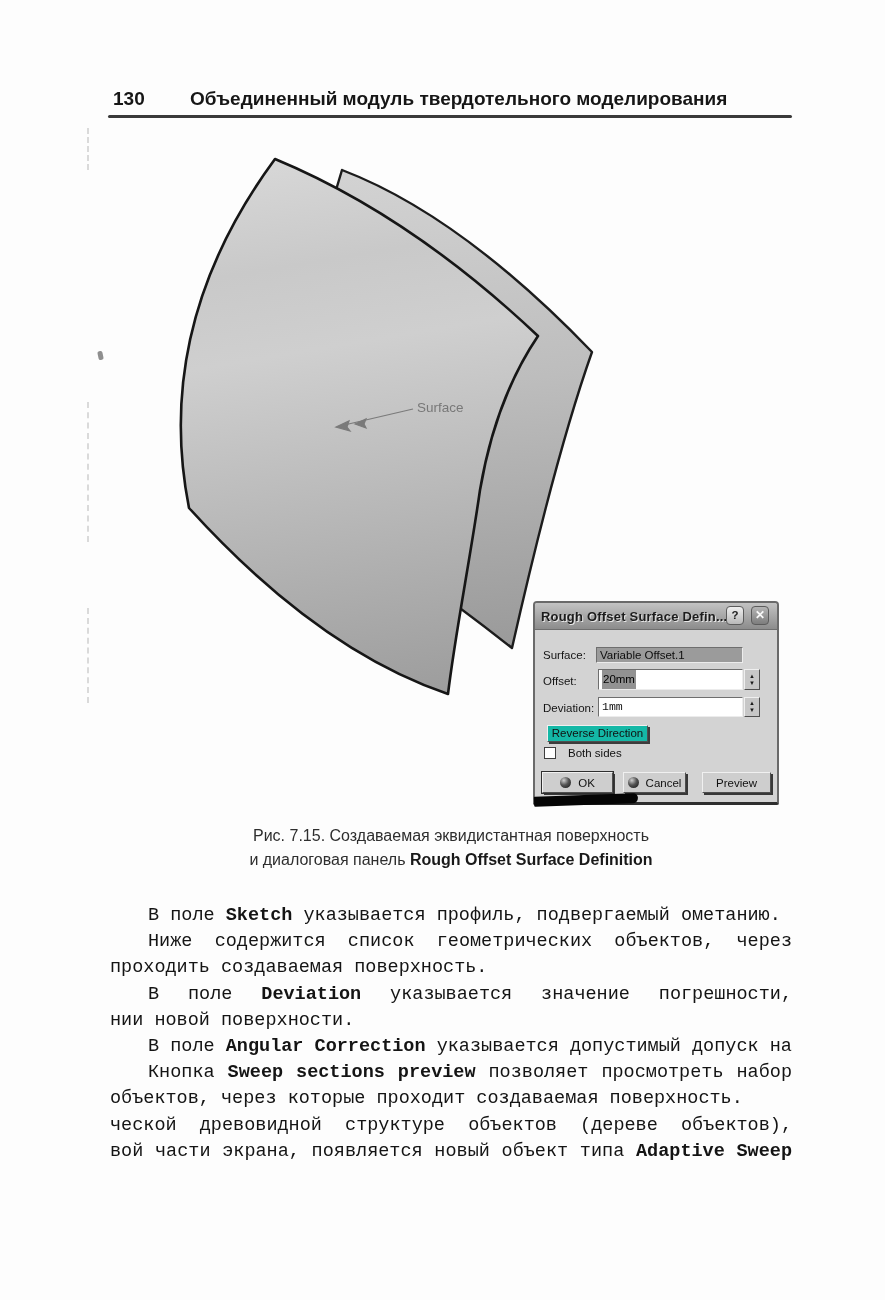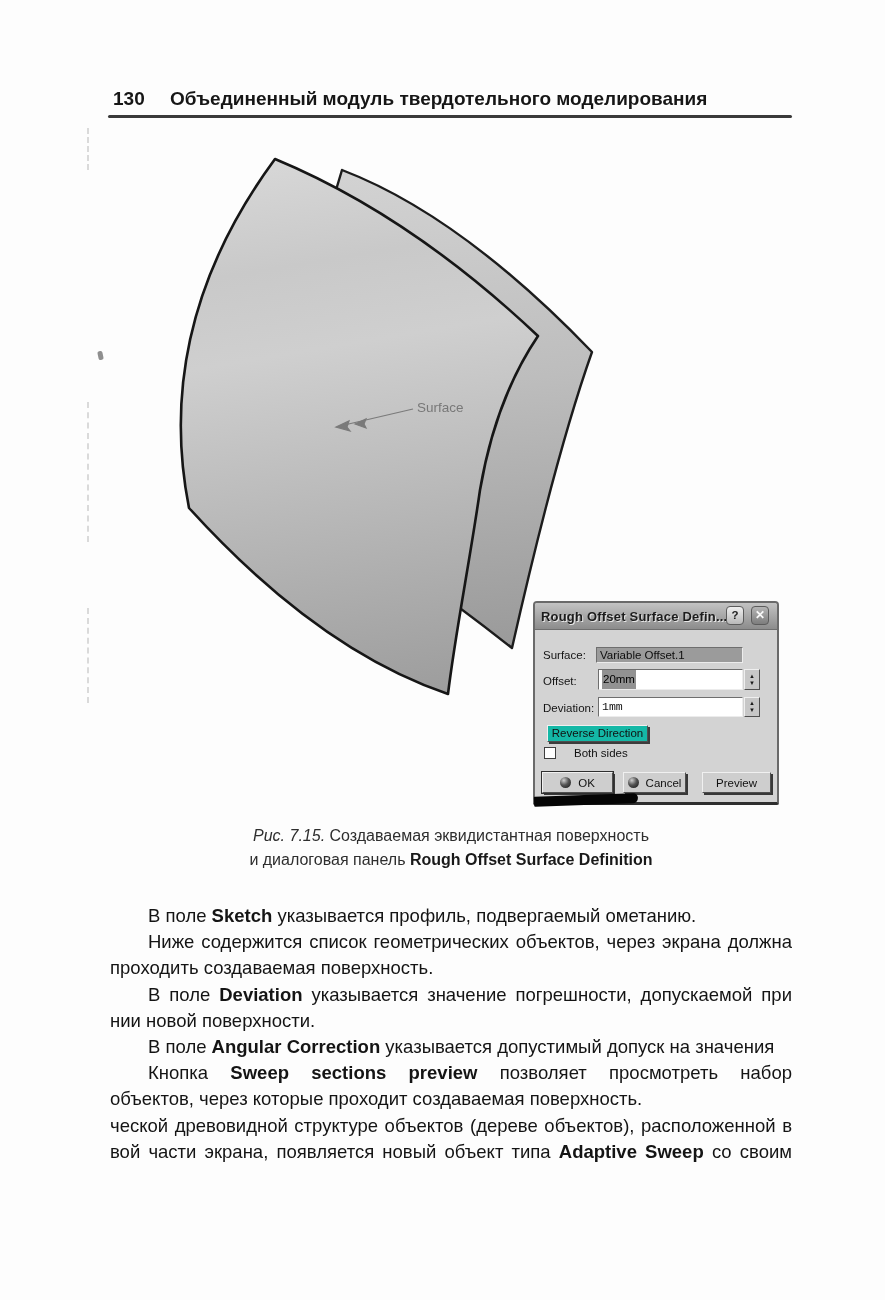--- a/index.html
+++ b/index.html
@@ -2,21 +2,21 @@
 <html><head>
 <meta charset="utf-8">
 <style>
   html,body{margin:0;padding:0;}
   body{background:#e9e9e9;font-family:"Liberation Sans",sans-serif;}
   #page{position:relative;width:885px;height:1300px;background:#fdfdfd;overflow:hidden;
         color:#1a1a1a;}
 
   
   .hdr{position:absolute;left:113px;top:88px;display:flex;align-items:baseline;
-       font-family:"Liberation Sans",sans-serif;font-weight:bold;font-size:19px;color:#161616;}
+       font-family:"Liberation Sans",sans-serif;font-weight:bold;font-size:19px;color:#161616;gap:20px;}
   .hdr .num{width:57px;}
   .hdr-rule{position:absolute;left:108px;top:115px;width:684px;height:3px;background:#3a3a3a;border-radius:2px;}
 
   
   .vdash{position:absolute;width:0;border-left:2px dashed #cccccc;opacity:.7;}
   .speck{position:absolute;background:#8f8f8f;border-radius:2px;}
 
   
   #figsvg{position:absolute;left:100px;top:140px;}
 
@@ -42,42 +42,42 @@
   .spin{position:absolute;width:16px;box-sizing:border-box;background:#c7c7c7;
        border:1px solid;border-color:#efefef #4f4f4f #4f4f4f #efefef;display:flex;flex-direction:column;
        align-items:center;justify-content:center;}
   .spin span{font-size:6px;line-height:7px;color:#1a1a1a;}
 
   .rbtn{position:absolute;left:12px;top:122px;width:101px;height:17px;background:#14b8a6;
        border:1px solid;border-color:#f0f0f0 #4e4e4e #4e4e4e #f0f0f0;box-shadow:2px 2px 0 #3c3c3c;
        font-size:11.5px;text-align:center;line-height:15px;box-sizing:border-box;}
   .chkrow{position:absolute;left:9px;top:144px;display:flex;align-items:center;}
   .chk{width:12px;height:12px;background:#fff;border:1px solid #3f3f3f;box-sizing:border-box;}
-  .chkrow .lbl{margin-left:18px;}
+  .chkrow .lbl{margin-left:12px;}
 
   .dbtn{position:absolute;top:169px;height:21px;background:#cecece;
        border:1px solid;border-color:#f0f0f0 #4e4e4e #4e4e4e #f0f0f0;box-shadow:2px 2px 0 #383838;
        box-sizing:border-box;display:flex;align-items:center;justify-content:center;font-size:11.5px;}
   .dbtn.ok{left:7px;width:71px;outline:1px solid #2f2f2f;}
   .dbtn.cancel{left:88px;width:63px;}
   .dbtn.preview{left:167px;width:69px;}
   .sphere{width:11px;height:11px;border-radius:50%;margin-right:7px;
        background:radial-gradient(circle at 35% 30%,#cfcfcf,#555 45%,#111);}
   .smudge{position:absolute;left:534px;top:795px;width:104px;height:10px;background:#050505;
        border-radius:2px 10px 12px 3px;transform:rotate(-2deg);}
 
   
   .caption{position:absolute;left:110px;top:824px;width:682px;text-align:center;
        font-family:"Liberation Sans",sans-serif;font-size:16px;line-height:23.5px;color:#2e2e2e;}
-  .caption .it{font-style:italic;}
+  .caption .it{}
   .caption b{color:#191919;}
 
   
   .bodytext{position:absolute;left:110px;top:903px;width:682px;
-       font-family:Liberation Sans, sans-serif;font-size:18.5px;color:#141414;}
+       font-family:Liberation Mono, monospace;font-size:18.5px;color:#141414;}
   .bline{height:26.2px;line-height:26.2px;text-align:left;overflow:hidden;}
   .bline.j{text-align:justify;text-align-last:justify;}
   .bline.ind{padding-left:38px;}
   .bseg-b{font-weight:bold;}
 </style>
 </head>
 <body>
 
 <div id="page">
 

